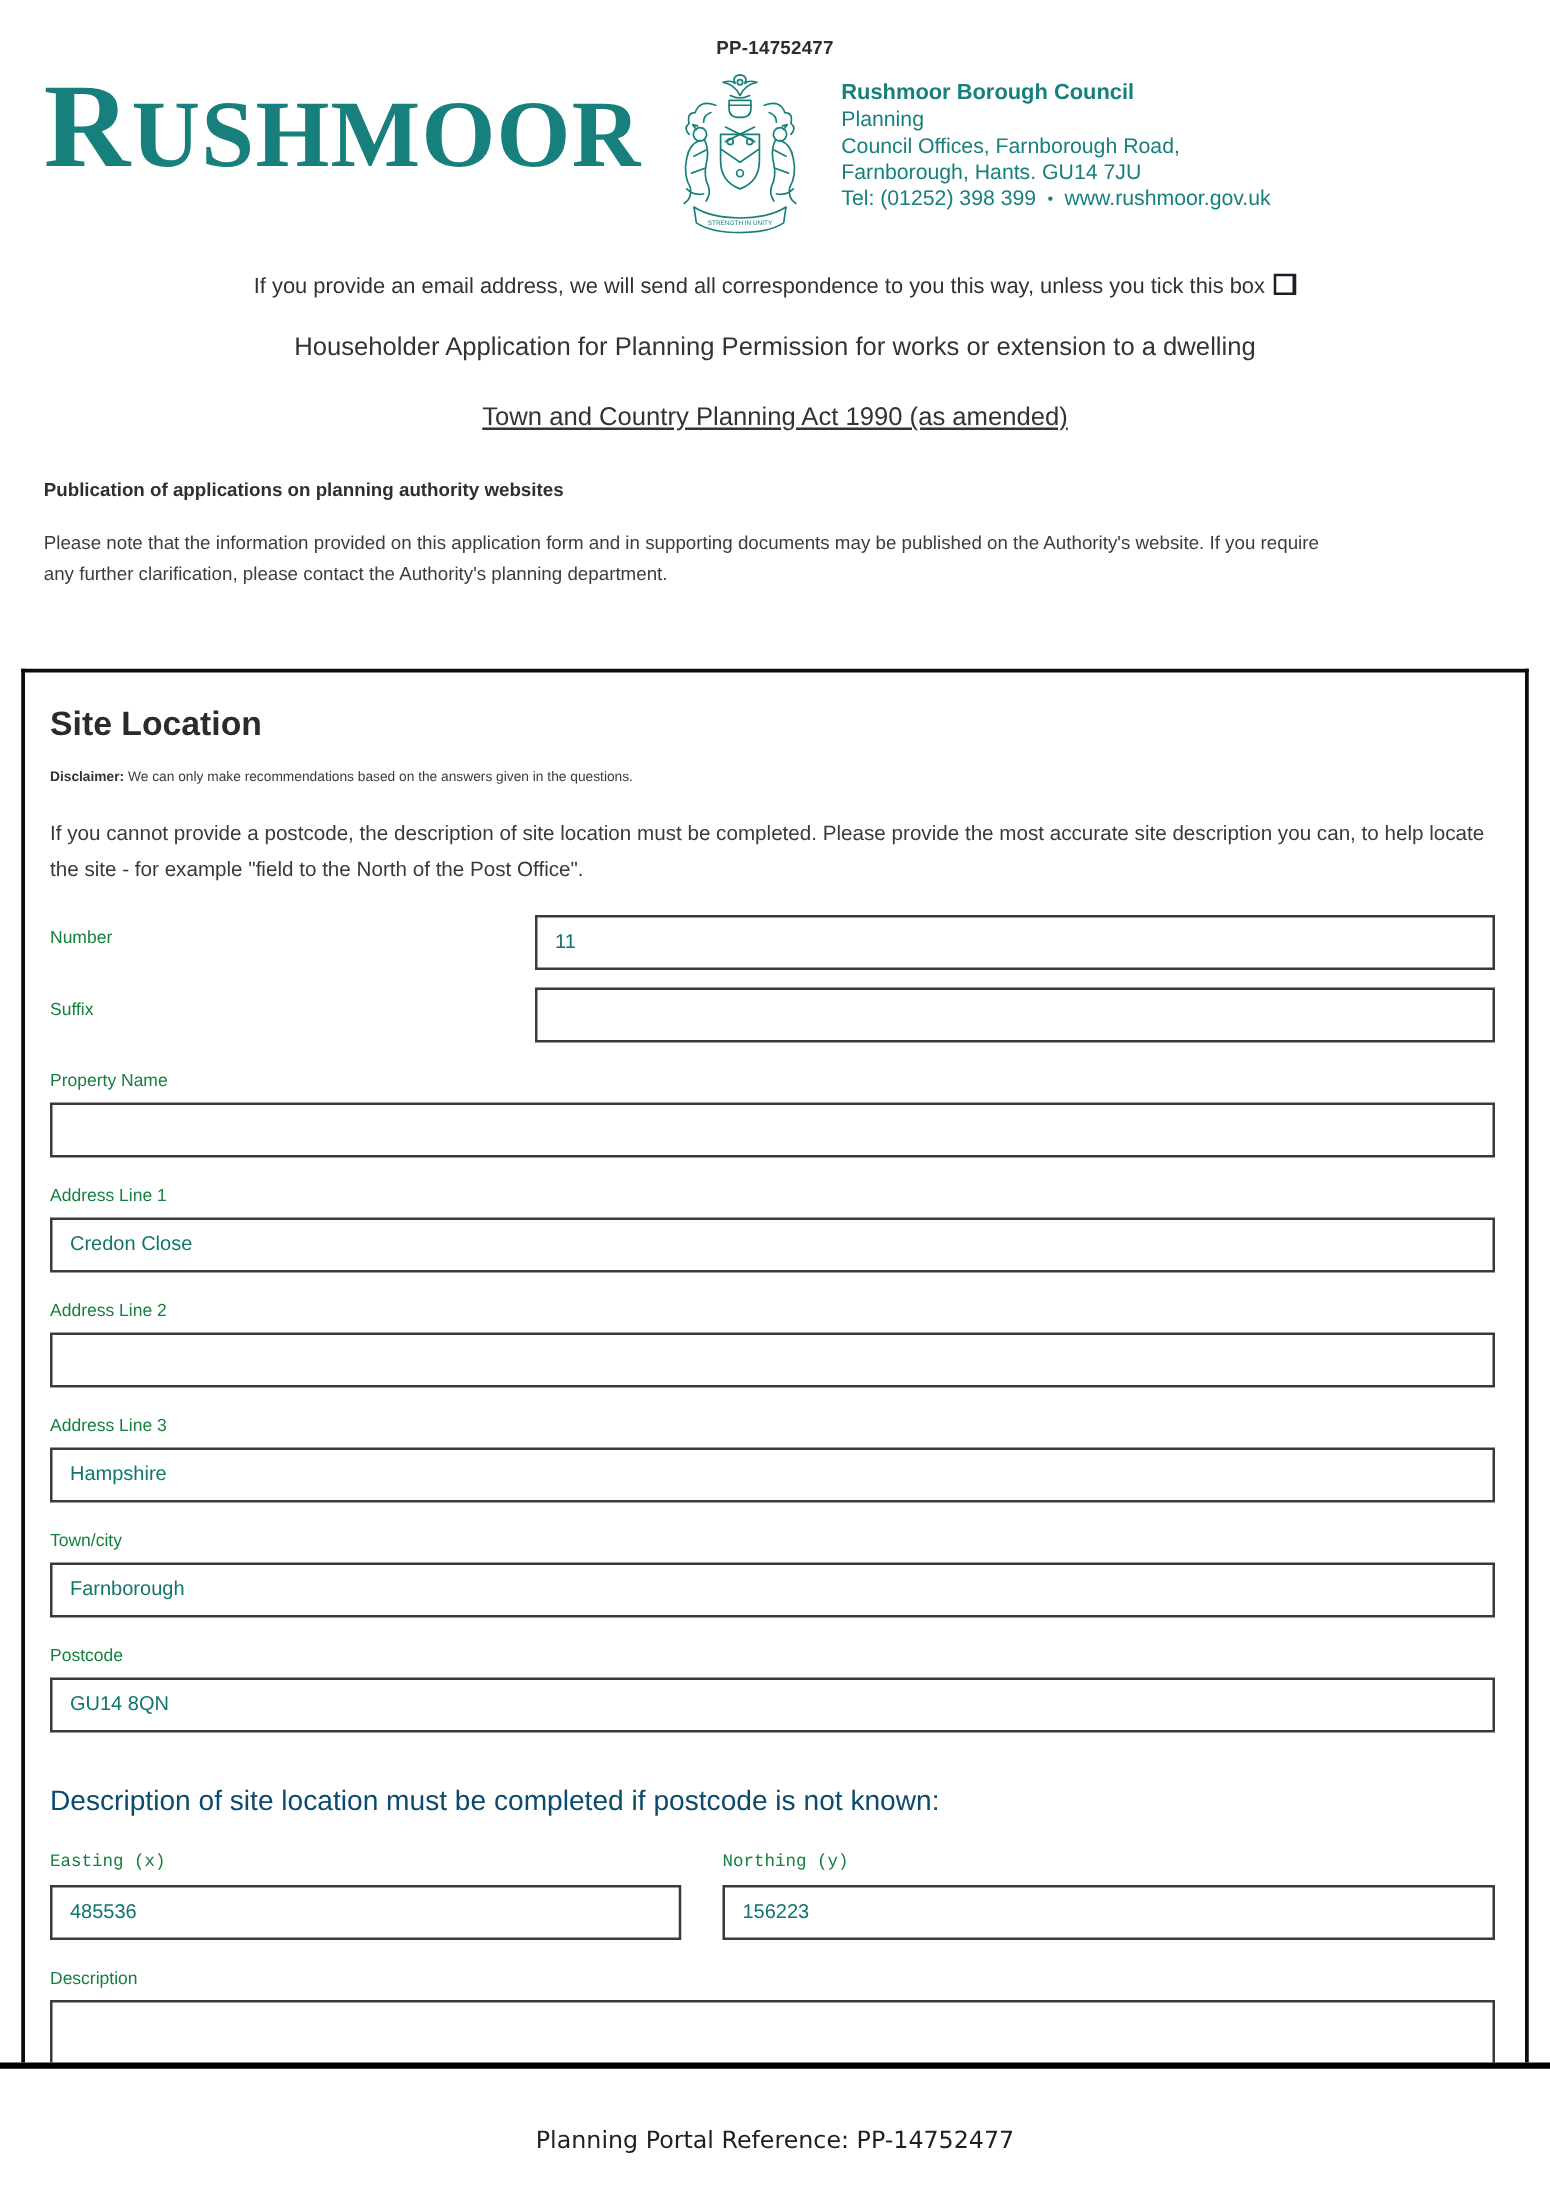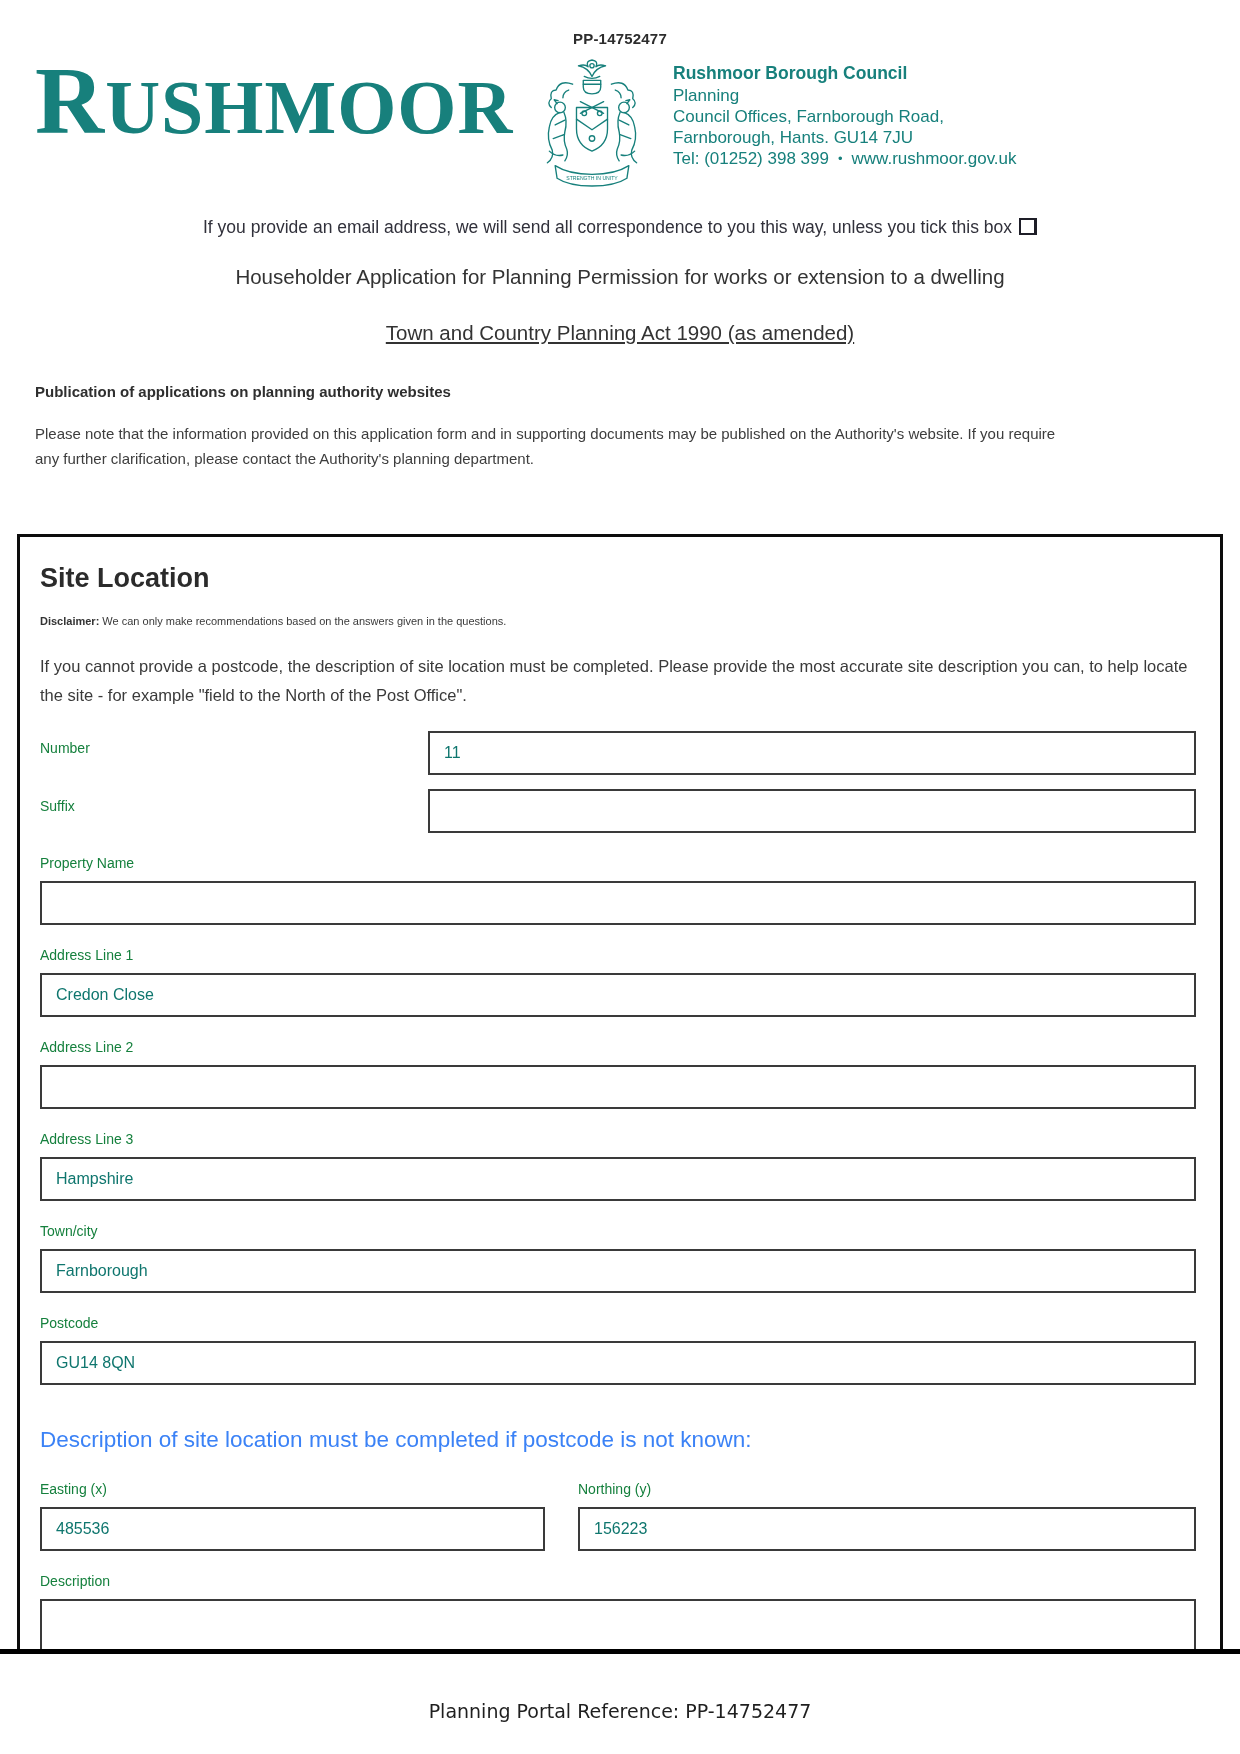--- a/index.html
+++ b/index.html
@@ -50,25 +50,25 @@
   .f-label{font-size:14px;color:#15803d;}
   .tbox{
     box-sizing:border-box;border:2px solid #3a3a3a;background:#fff;height:44px;
     font-family:"Liberation Sans","DejaVu Sans",sans-serif;font-size:16px;color:#0f766e;
     padding:0 14px;outline:none;display:block;width:100%;
   }
   .row-side .tbox{flex:1;width:auto;}
   .row-side + .row-side{margin-top:14px;}
   .field-stack{margin-top:22px;}
   .field-stack .f-label{display:block;margin-bottom:10px;}
-  .desc-heading{font-size:22.5px;color:#3b82f6;margin-top:42px;}
+  .desc-heading{font-size:22.5px;color:#0c4a6e;margin-top:42px;}
   .coord-row{display:flex;margin-top:28px;}
   .coord-col-e{width:505px;flex:none;margin-right:33px;}
   .coord-col-n{flex:1;}
-  .coord-row .f-label{display:block;margin-bottom:10px;}
+  .coord-row .f-label{display:block;margin-bottom:10px;font-family:Liberation Mono, monospace;}
   .desc-field{margin-top:22px;}
   .desc-field .f-label{display:block;margin-bottom:10px;}
   .desc-area{
     box-sizing:border-box;display:block;width:100%;height:50px;border:2px solid #3a3a3a;border-bottom:none;
     resize:none;outline:none;font-family:"Liberation Sans","DejaVu Sans",sans-serif;font-size:16px;color:#565656;
     padding:8px 14px;background:#fff;
   }
   
   .page-line{width:1240px;height:5px;background:#000;}
   .footer{

